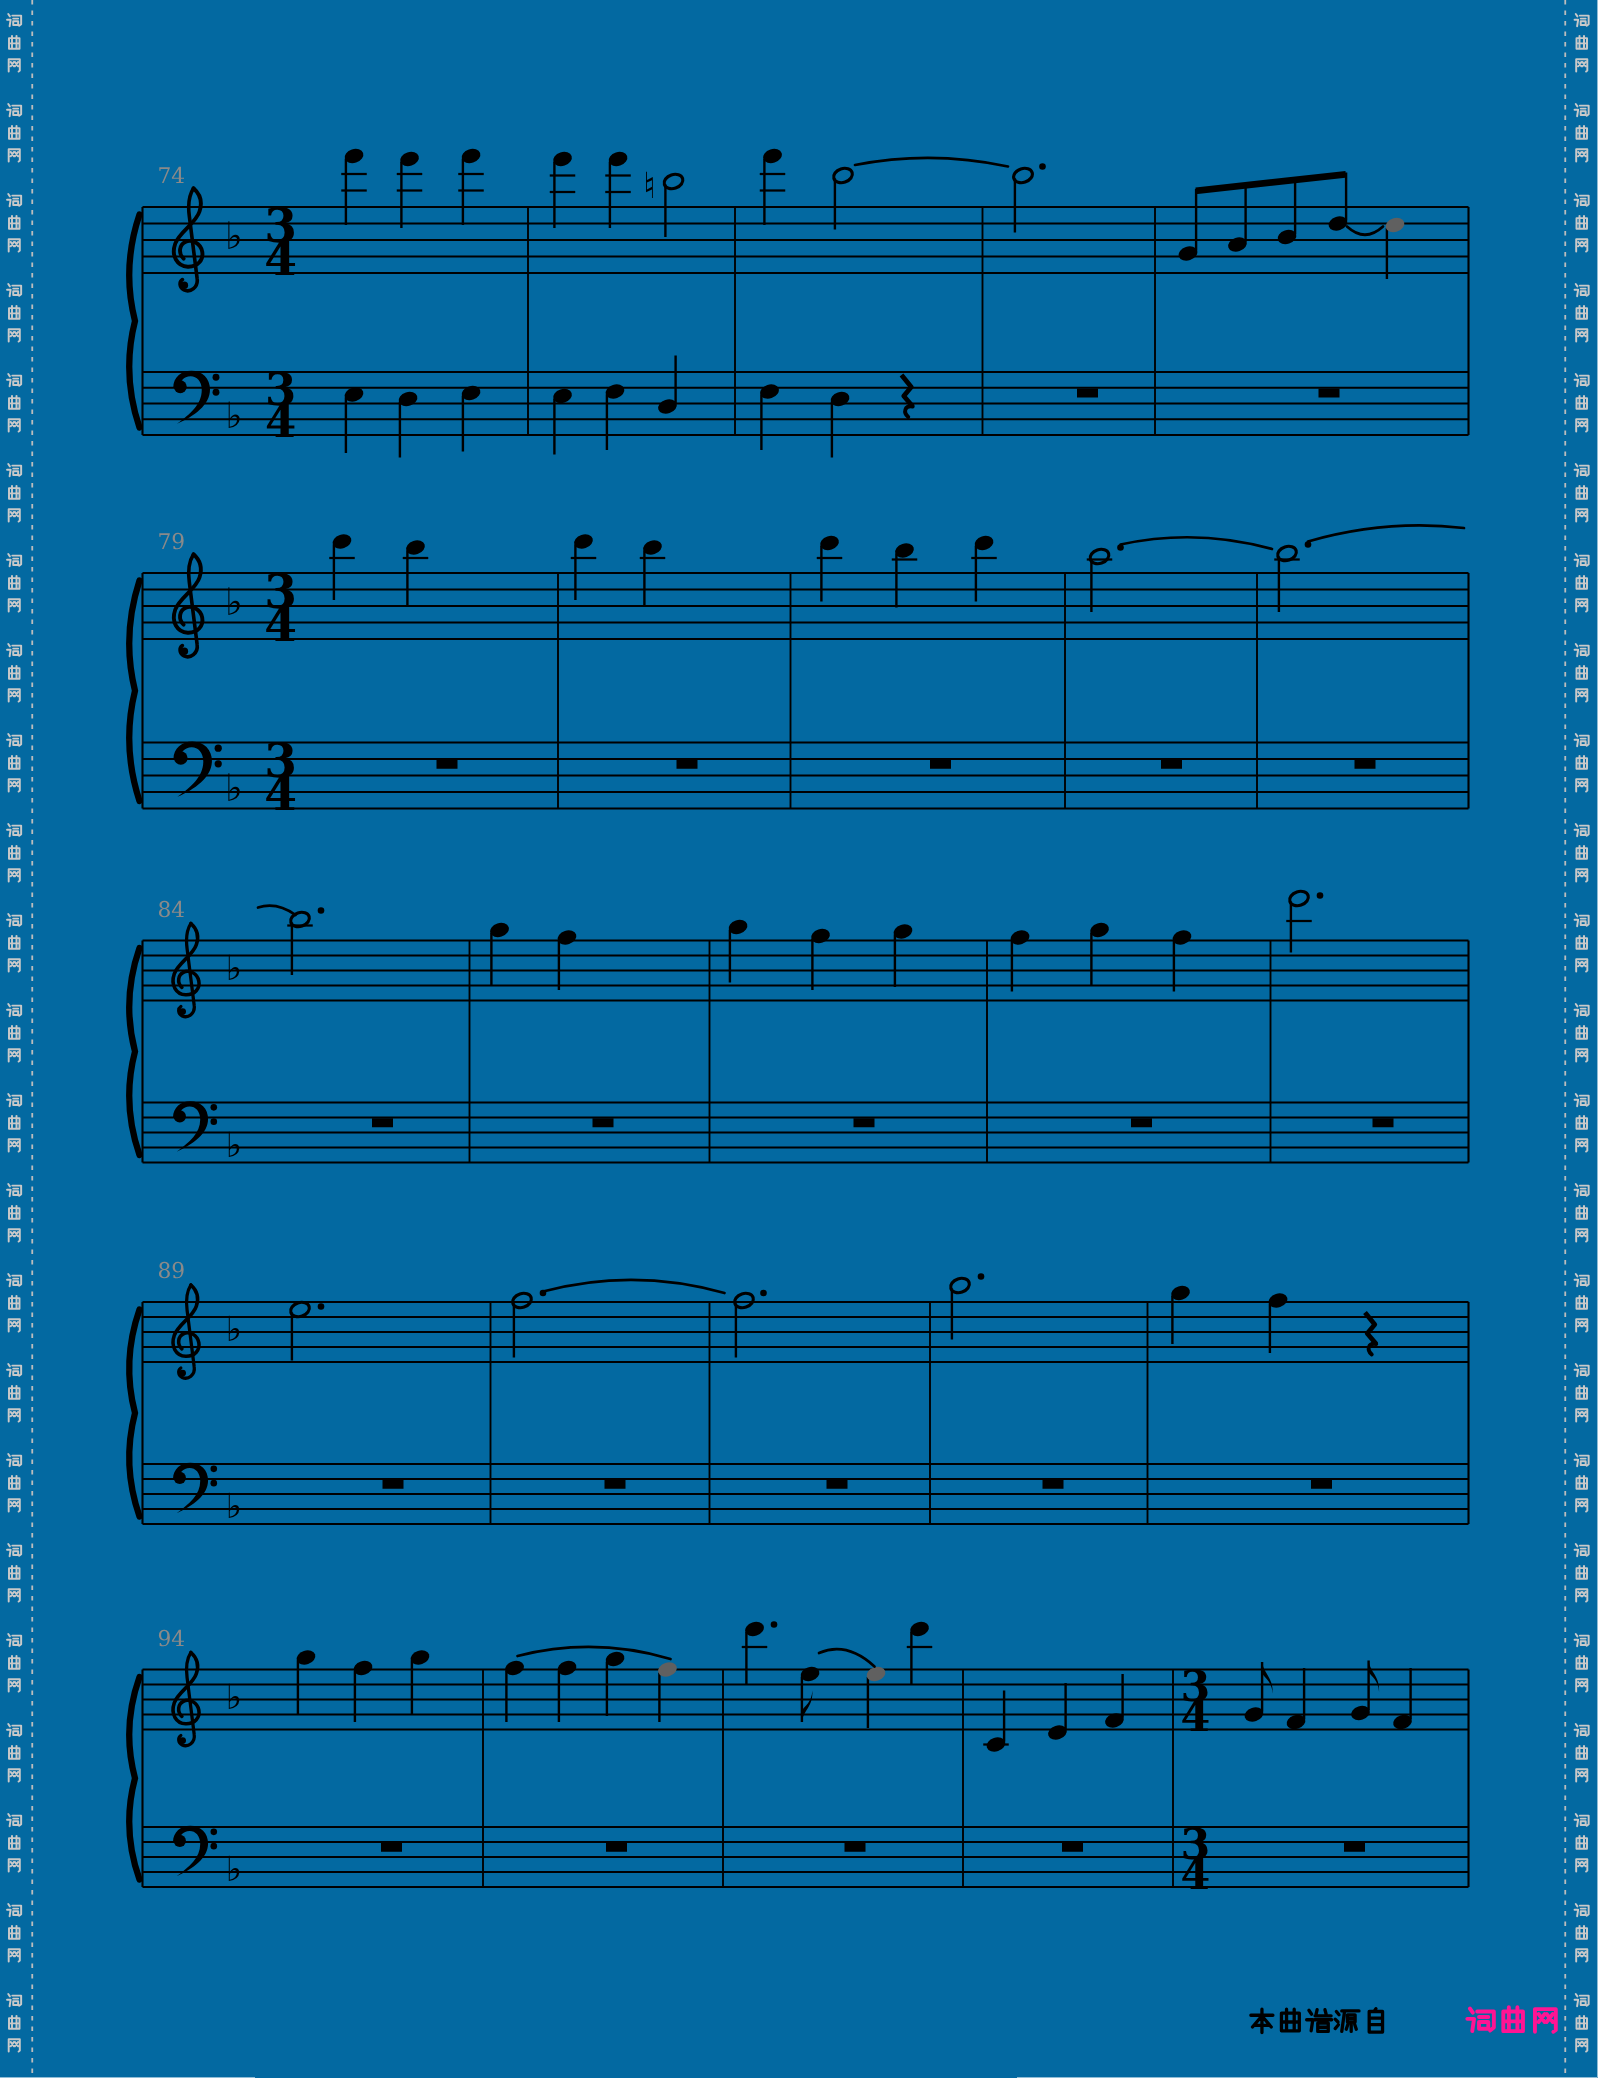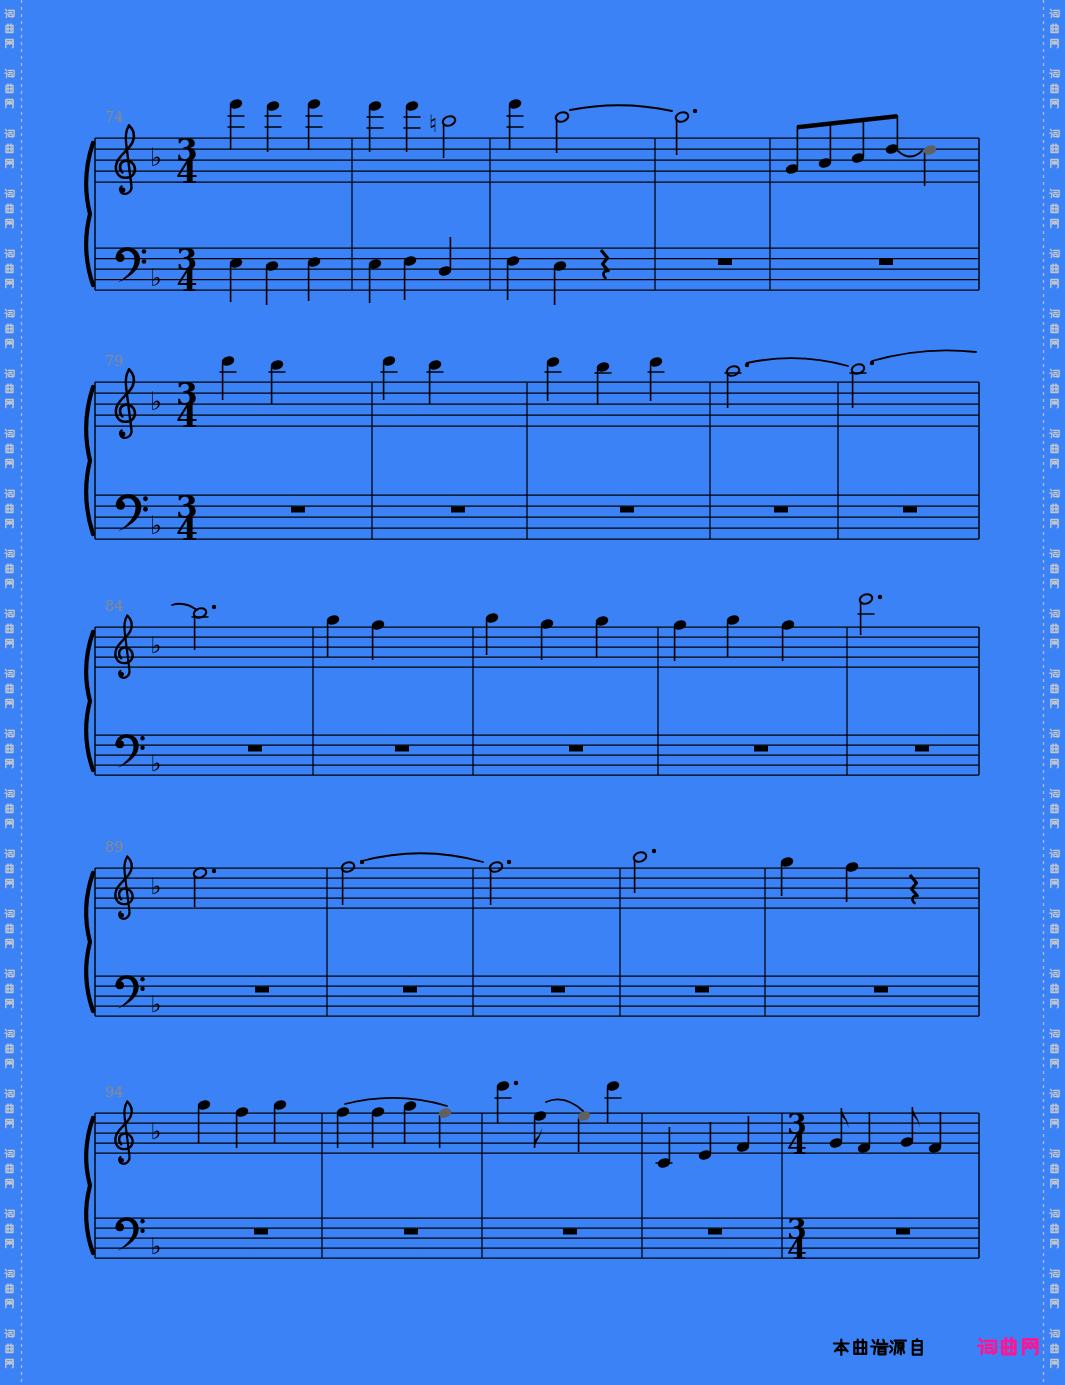--- a/index.html
+++ b/index.html
@@ -1,16 +1,16 @@
 <!DOCTYPE html>
 <html><head>
 <meta charset="utf-8">
 <style>
   html,body{margin:0;padding:0;background:#fff;}
-  .page{position:relative;width:1065px;height:1385px;background:#3b82f6;overflow:hidden;
+  .page{position:relative;width:1065px;height:1385px;background:#0369a1;overflow:hidden;
         font-family:"DejaVu Sans",sans-serif;}
   svg{display:block;}
 </style>
 </head>
 <body>
 
 <div class="page">
   <svg id="score" width="1065" height="1385" viewBox="0 0 1065 1385" xmlns="http://www.w3.org/2000/svg">
     <desc>本曲谱源自</desc>
     <desc>词曲网</desc>

